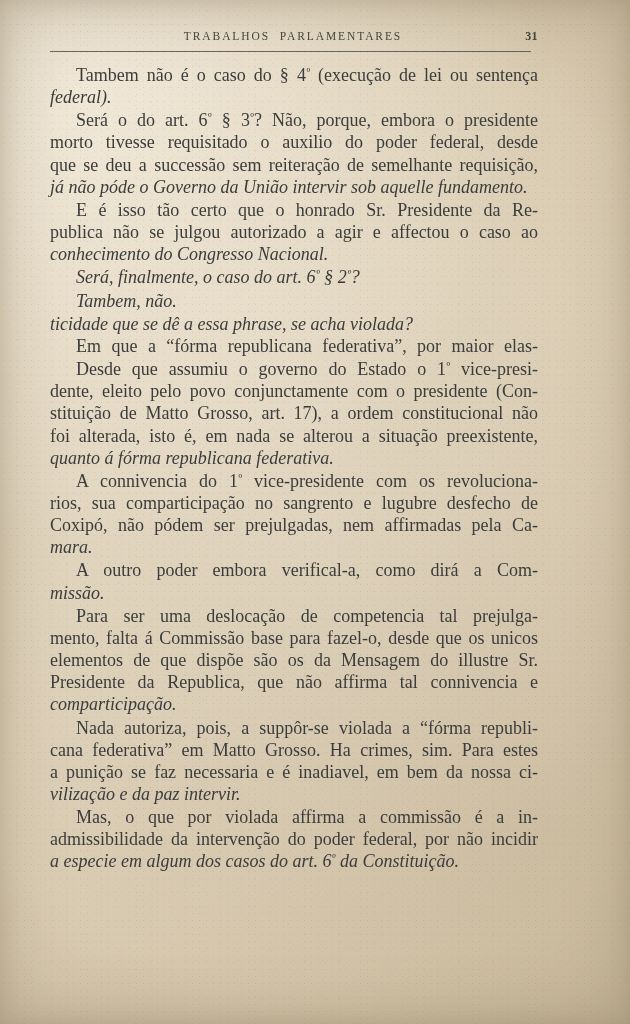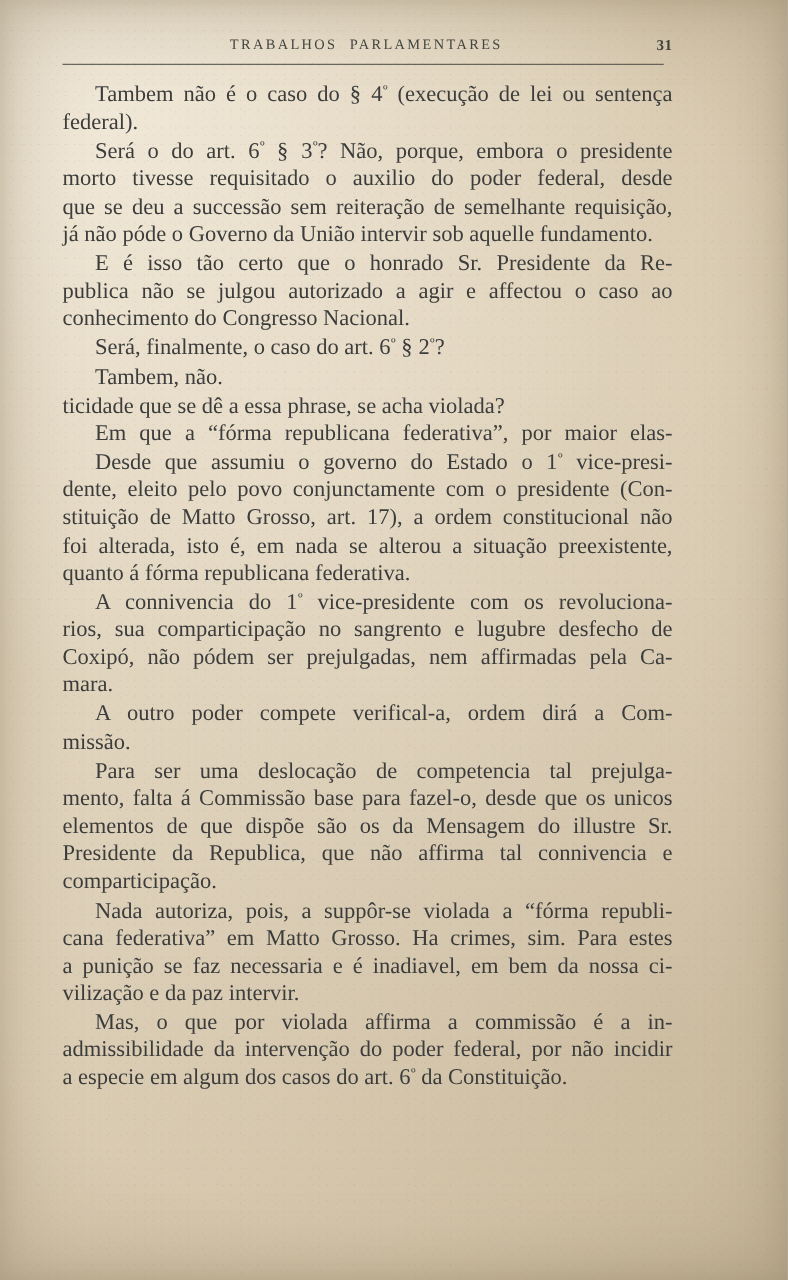--- a/index.html
+++ b/index.html
@@ -103,20 +103,21 @@
   
   .ln {
     display: block;
     text-align: justify;
     text-align-last: justify;
     white-space: pre-wrap;
   }
   .ln.last {
     text-align: left;
     text-align-last: left;
+    font-style: italic;
   }
   .ln.indent {
     text-indent: 26px;
   }
 
   sup.ord {
     font-size: 0.66em;
     vertical-align: 0.42em;
     line-height: 0;
     margin-left: 0.4px;
@@ -172,21 +173,21 @@
         <span class="ln">foi alterada, isto é, em nada se alterou a situação preexistente,</span>
         <span class="ln last">quanto á fórma republicana federativa.</span>
       </p>
       <p class="para">
         <span class="ln indent">A connivencia do 1<sup class="ord">º</sup> vice-presidente com os revoluciona-</span>
         <span class="ln">rios, sua comparticipação no sangrento e lugubre desfecho de</span>
         <span class="ln">Coxipó, não pódem ser prejulgadas, nem affirmadas pela Ca-</span>
         <span class="ln last">mara.</span>
       </p>
       <p class="para">
-        <span class="ln indent">A outro poder compete verifical-a, ordem dirá a Com-</span>
+        <span class="ln indent">A outro poder embora verifical-a, como dirá a Com-</span>
         <span class="ln last">missão.</span>
       </p>
       <p class="para">
         <span class="ln indent">Para ser uma deslocação de competencia tal prejulga-</span>
         <span class="ln">mento, falta á Commissão base para fazel-o, desde que os unicos</span>
         <span class="ln">elementos de que dispõe são os da Mensagem do illustre Sr.</span>
         <span class="ln">Presidente da Republica, que não affirma tal connivencia e</span>
         <span class="ln last">comparticipação.</span>
       </p>
       <p class="para">

